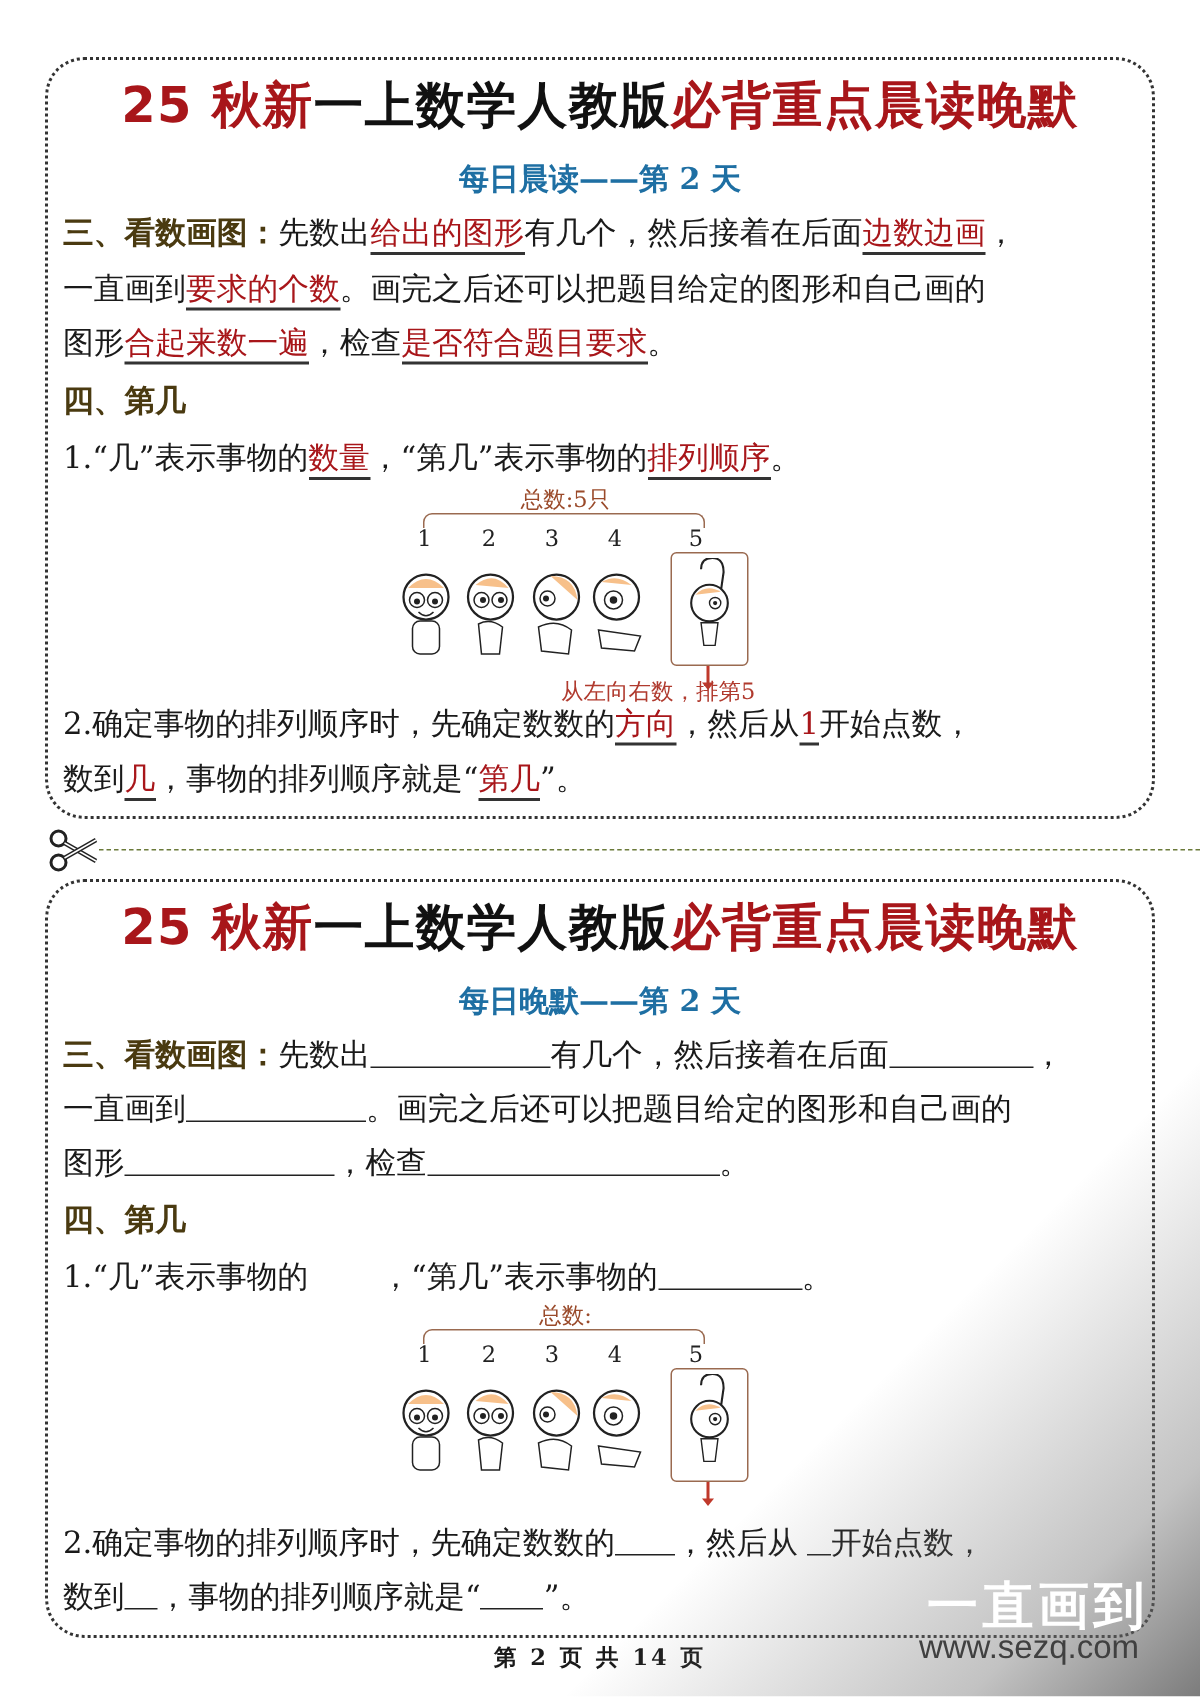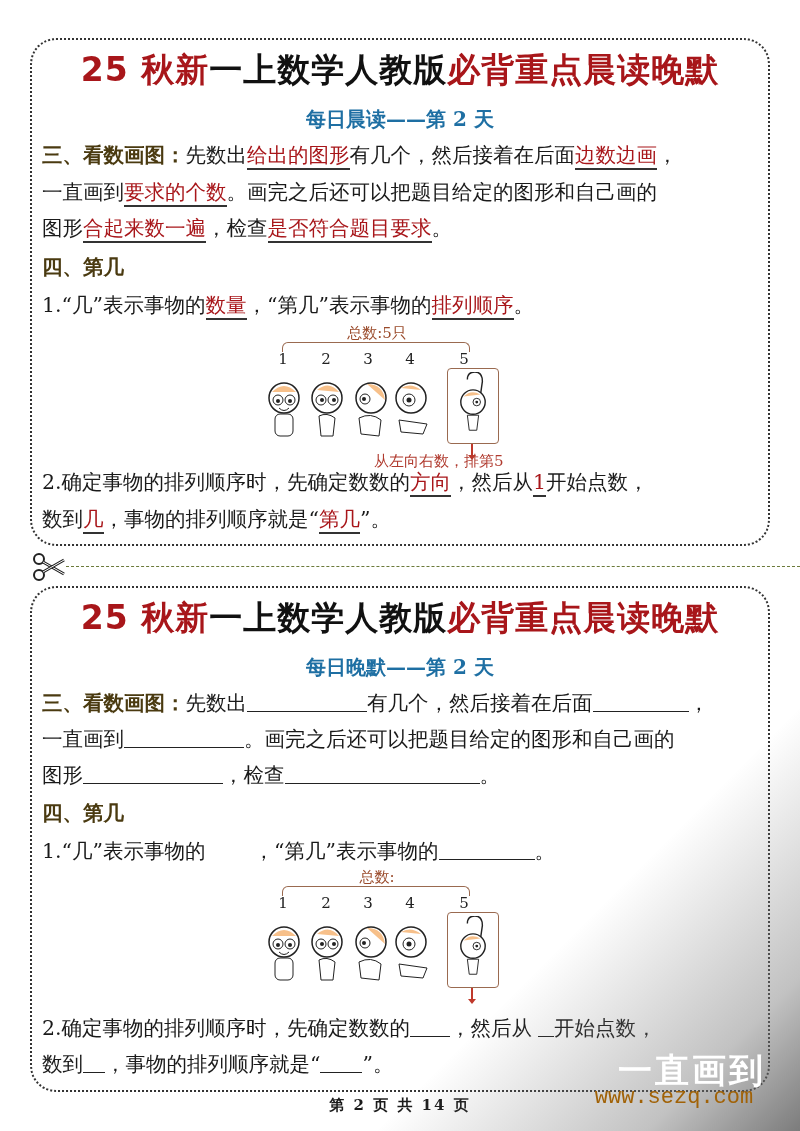--- a/index.html
+++ b/index.html
@@ -94,22 +94,22 @@
 
   .shade {
     position: absolute; left: 0; top: 0; width: 800px; height: 1131px; pointer-events: none;
     background: linear-gradient(135deg, rgba(255,255,255,0) 0%, rgba(255,255,255,0) 78%, rgba(120,120,120,0.45) 92%, rgba(80,80,80,0.75) 100%);
   }
   .wm-logo {
     position: absolute; left: 612px; top: 1048px; width: 160px; text-align: center;
     color: #fff; font-family: "DejaVu Sans", sans-serif; font-weight: bold; font-size: 34px; letter-spacing: 3px;
   }
   .wm-url {
-    position: absolute; left: 584px; top: 1085px; width: 180px; text-align: center;
-    color: #a16207; font-family: Liberation Mono, monospace; font-size: 22px;
+    position: absolute; left: 596px; top: 1085px; width: 180px; text-align: center;
+    color: #404040; font-family: Liberation Sans, sans-serif; font-size: 22px;
   }
 </style>
 </head>
 <body>
 
 <div class="card top">
   <div class="title">
     <span class="red">25 秋新</span><span class="black">一上数学人教版</span><span class="red">必背重点晨读晚默</span>
   </div>
   <div class="subtitle">每日晨读——第 2 天</div>

